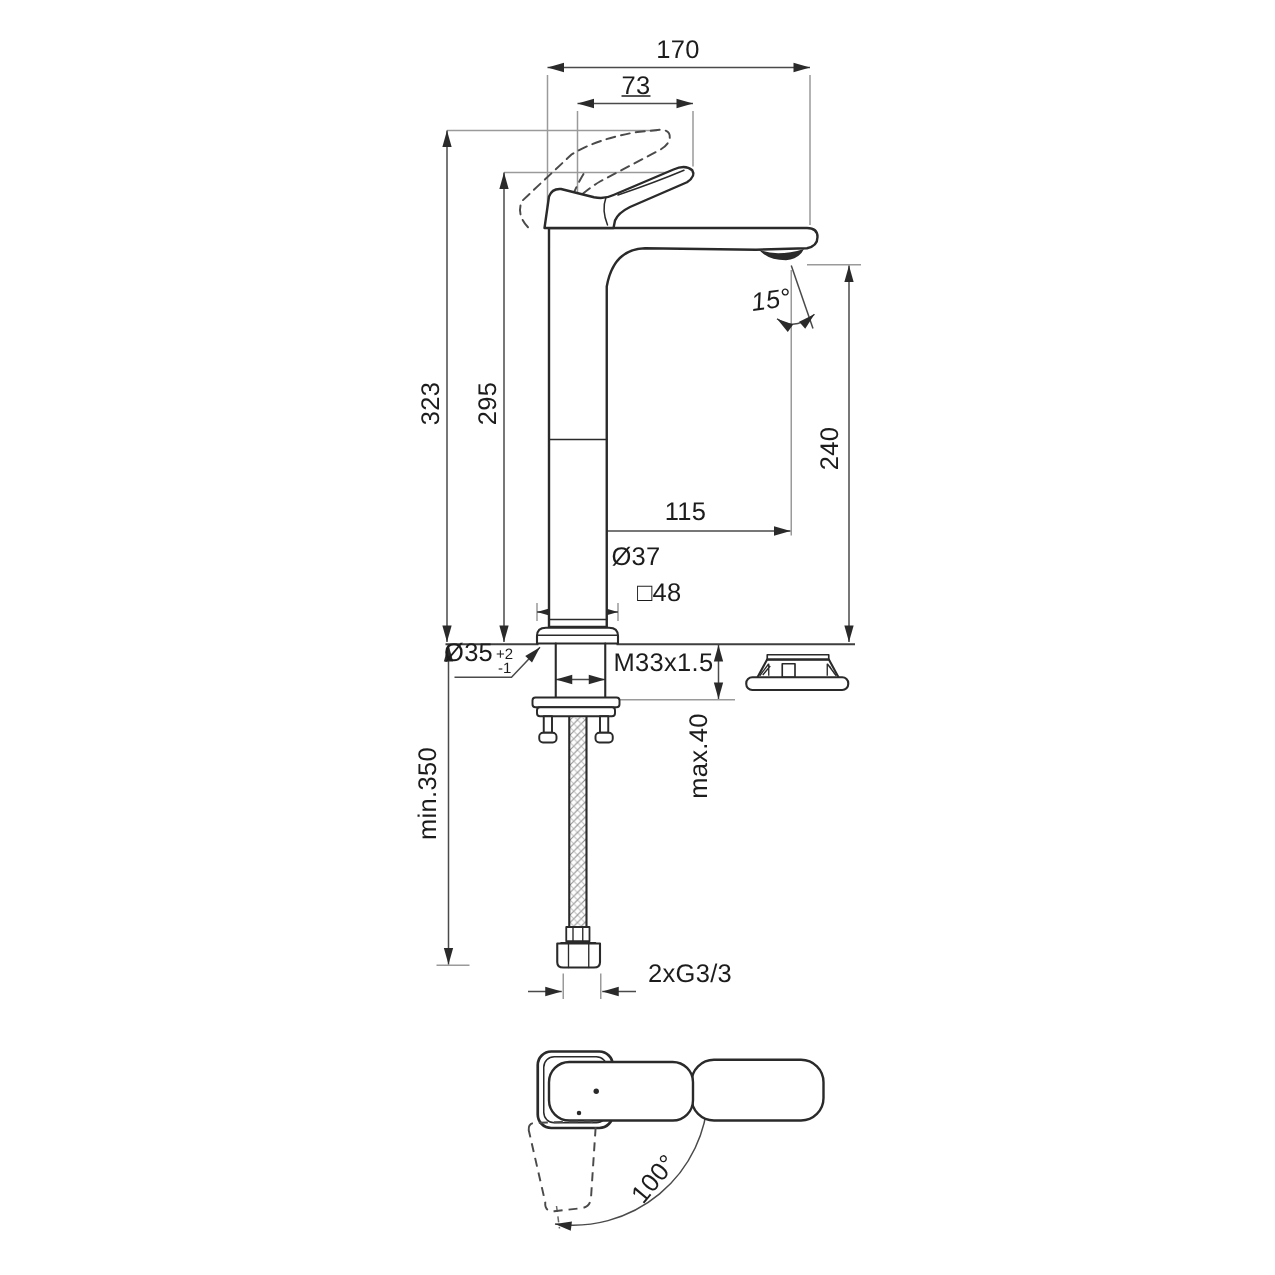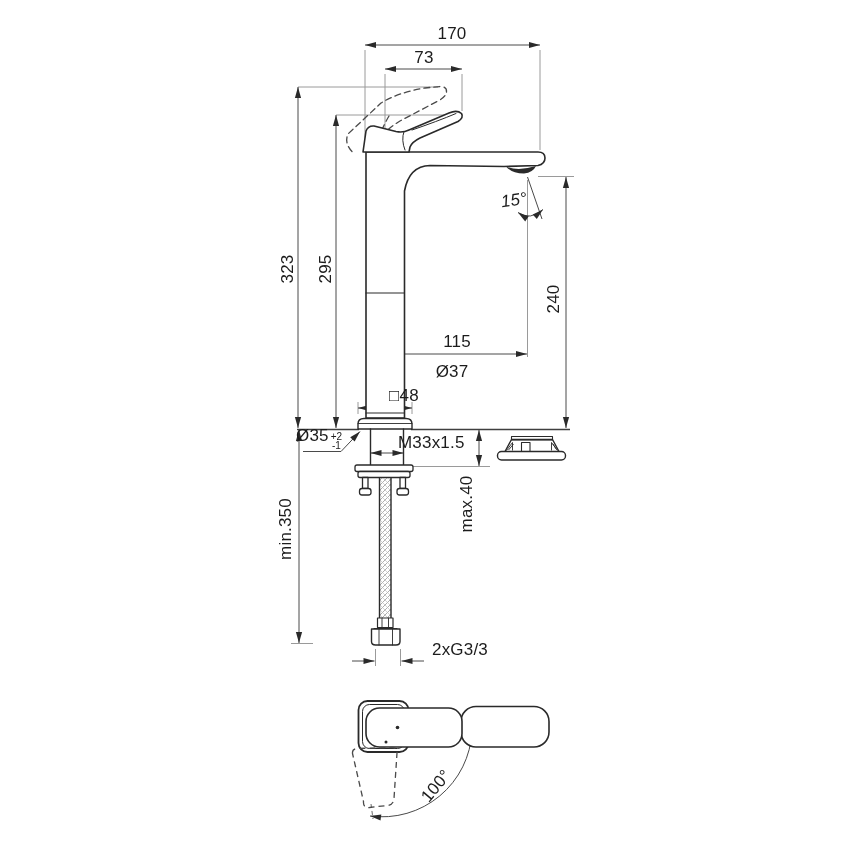--- a/index.html
+++ b/index.html
@@ -151,33 +151,33 @@
       <rect x="362.5" y="704.5" width="42" height="44" rx="7" stroke-width="1"></rect>
       <rect x="461" y="706.5" width="88" height="40.5" rx="15" fill="#ffffff" stroke-width="1.6"></rect>
       <rect x="366" y="708" width="96" height="39" rx="13.5" fill="#ffffff" stroke-width="1.6"></rect>
       <circle cx="397.5" cy="727.5" r="1.8" fill="#2a2a2a" stroke="none"></circle>
       <circle cx="386" cy="742" r="1.5" fill="#2a2a2a" stroke="none"></circle>
       <path d="M352.5,753.5 Q352,748.5 357.5,748.5 L392,747.5 Q397.5,747.5 397,753 L394,798.5 Q393.5,805 387,805.5 L369.5,807.5 Q363,808 363.5,801.5 Z" stroke="#4a4a4a" stroke-width="1.3" stroke-dasharray="6 4"></path>
     </g>
   </svg>
 
   <div class="lbl" style="left:452px;top:33px;">170</div>
-  <div class="lbl" style="left:424px;top:57px;">73</div>
+  <div class="lbl" style="left:424px;top:57px;text-decoration:underline;">73</div>
   <div class="lbl rot" style="left:287px;top:269px;">323</div>
   <div class="lbl rot" style="left:325px;top:269px;">295</div>
   <div class="lbl rot" style="left:553px;top:299px;">240</div>
   <div class="lbl" style="left:457px;top:341px;">115</div>
   <div class="lbl italic" style="left:514px;top:200px;transform:translate(-50%,-50%) rotate(-8deg);">15°</div>
-  <div class="lbl" style="left:452px;top:371px;">Ø37</div>
-  <div class="lbl" style="left:404px;top:395px;">□48</div>
+  <div class="lbl" style="left:424px;top:371px;">Ø37</div>
+  <div class="lbl" style="left:429px;top:395px;padding-left:21px;">□48</div>
   <div class="lbl left" style="left:296px;top:439px;">
     <span>Ø35</span><span class="tolstack">
         <span>+2</span>
         <span>-1</span>
       </span>
   </div>
-  <div class="lbl left" style="left:398px;top:442px;">M33x1.5</div>
+  <div class="lbl left" style="left:409px;top:442px;">M33x1.5</div>
   <div class="lbl rot" style="left:466px;top:504px;">max.40</div>
   <div class="lbl rot" style="left:285px;top:529px;">min.350</div>
   <div class="lbl left" style="left:432px;top:649px;">2xG3/3</div>
   <div class="lbl" style="left:436px;top:786px;transform:translate(-50%,-50%) rotate(-50deg);">100°</div>
 
 </div>
 
 </body></html>

